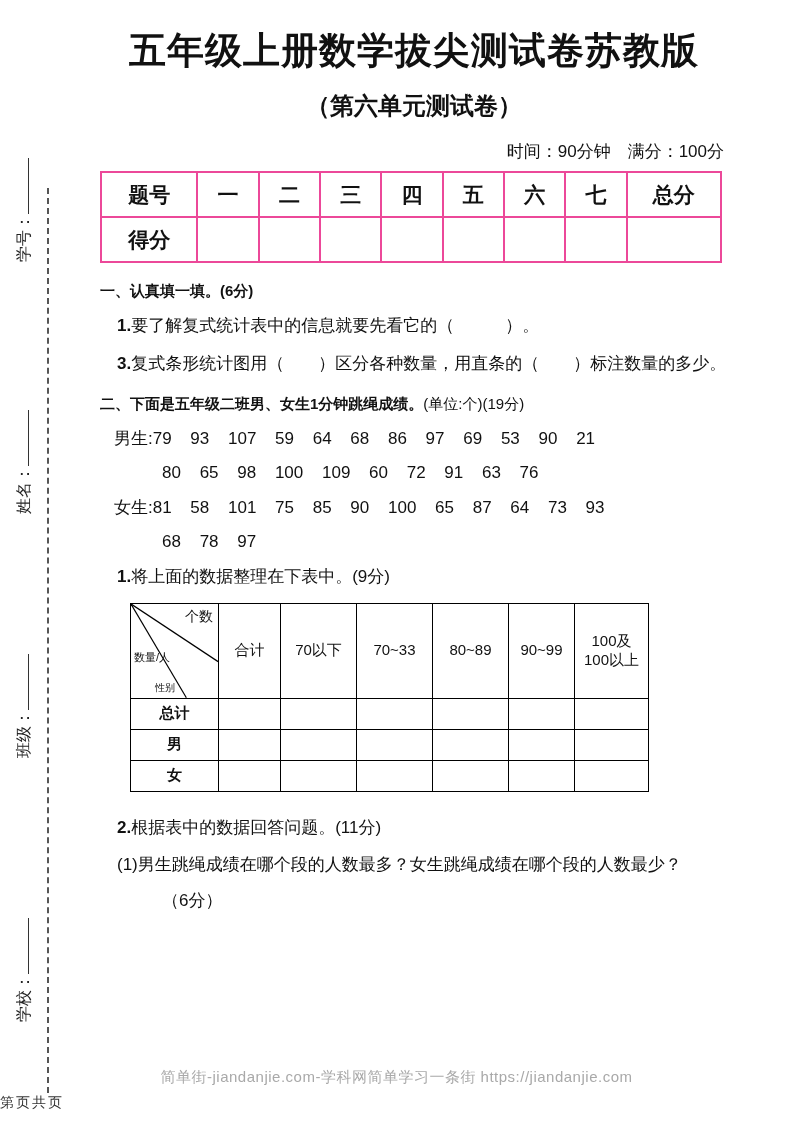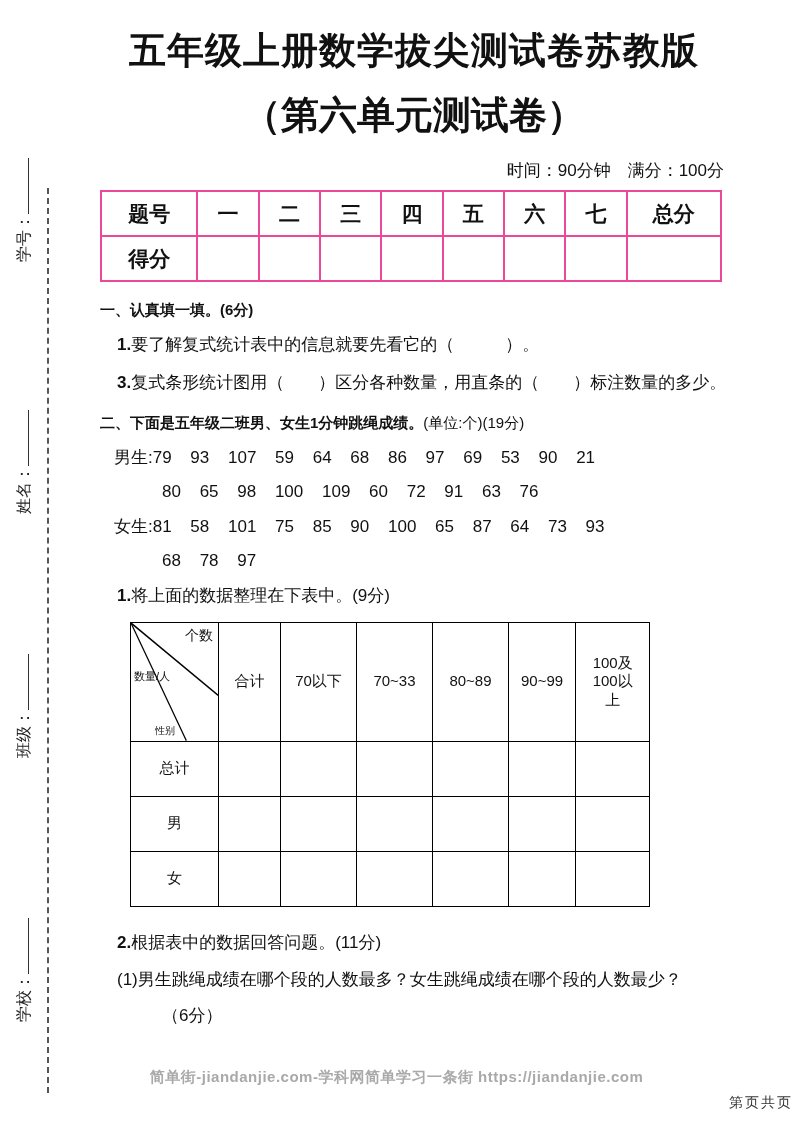--- a/index.html
+++ b/index.html
@@ -12,46 +12,46 @@
   
   .seal-line{position:absolute;left:47px;top:188px;height:905px;border-left:2px dashed #555;}
   .side-item{
     position:absolute;left:14px;transform-origin:0 0;transform:rotate(-90deg);
     white-space:nowrap;font-size:16px;color:#222;
   }
   .side-blank{display:inline-block;width:56px;border-bottom:1.5px solid #333;}
   
   .main{position:absolute;left:100px;top:0;width:628px;}
   .title{font-size:37px;font-weight:bold;text-align:center;margin-top:26px;letter-spacing:1px;}
-  .subtitle{font-size:38px;font-weight:bold;text-align:center;margin-top:14px;}
+  .subtitle{font-size:24px;font-weight:bold;text-align:center;margin-top:14px;}
   .time-info{font-size:17px;text-align:right;margin-top:18px;margin-bottom:8px;padding-right:4px;}
   table{border-collapse:collapse;}
   
   .score-table{width:622px;table-layout:fixed;}
   .score-table td{border:2px solid #ec4899;height:43px;text-align:center;font-size:21px;font-weight:bold;padding:0;}
   
   .sec-heading{font-size:15px;margin-top:17px;line-height:1.4;}
   .item{font-size:17px;margin-top:13px;margin-left:17px;line-height:1.45;}
   .num-line{font-size:17px;margin-top:13px;margin-left:14px;}
   .num-line .nums{word-spacing:14px;}
   .indent2{margin-left:62px;}
   .score-note{font-size:17px;margin-top:11px;margin-left:62px;}
   
   .stats-table{margin-top:13px;margin-left:30px;table-layout:fixed;}
-  .stats-table td{border:1.5px solid #000;text-align:center;font-size:15px;padding:12px;white-space:pre-line;line-height:1.25;}
+  .stats-table td{border:1.5px solid #000;text-align:center;font-size:15px;padding:0;white-space:pre-line;line-height:1.25;}
   .stats-table tr.head-row td{height:62px;}
-  .stats-table tr.data-row td{height:30px;}
+  .stats-table tr.data-row td{height:30px;font-weight:bold;}
   .corner{position:relative;}
   .corner svg{position:absolute;left:0;top:0;width:100%;height:100%;display:block;}
   .c-tr{position:absolute;top:4px;right:5px;font-size:14px;}
   .c-ml{position:absolute;top:25px;left:3px;font-size:11px;margin-top:22px;}
   .c-bl{position:absolute;bottom:3px;left:24px;font-size:10px;}
   
-  .footer{position:absolute;left:0;right:0;top:1068px;text-align:center;font-size:15px;color:#a9a9a9;letter-spacing:.5px;font-weight:bold;}
-  .page-indicator{position:absolute;left:0;right:0;top:1094px;text-align:right;font-size:14px;color:#333;letter-spacing:2px;}
+  .footer{position:absolute;left:0;right:0;top:1068px;text-align:center;font-size:15px;color:#a9a9a9;letter-spacing:.5px;}
+  .page-indicator{position:absolute;left:0;right:0;top:1094px;text-align:left;font-size:14px;color:#333;letter-spacing:2px;}
 </style>
 </head>
 <body>
 
 <div class="page-root">
 
   <div class="seal-line"></div>
 
   <div class="side-item" style="top:262px">
     <span>学号：</span><span class="side-blank"></span>

